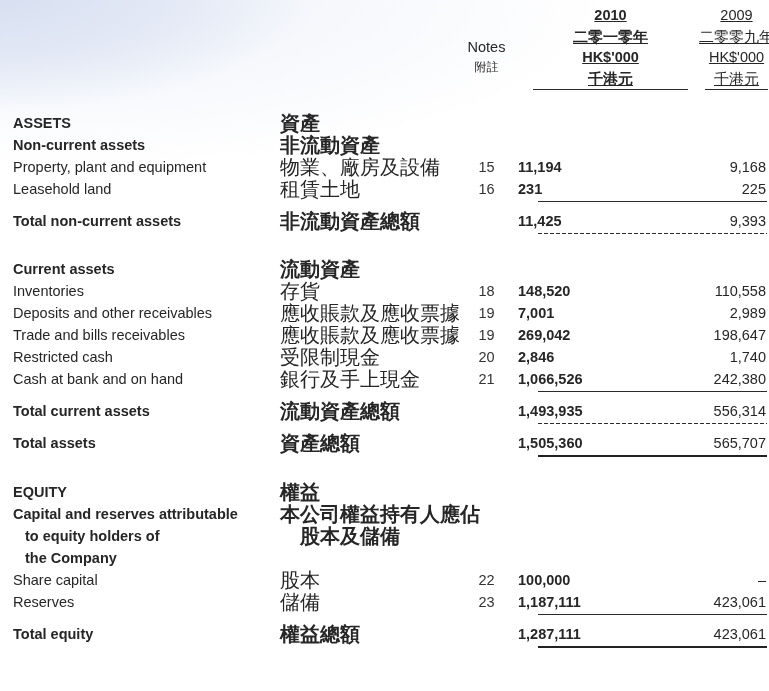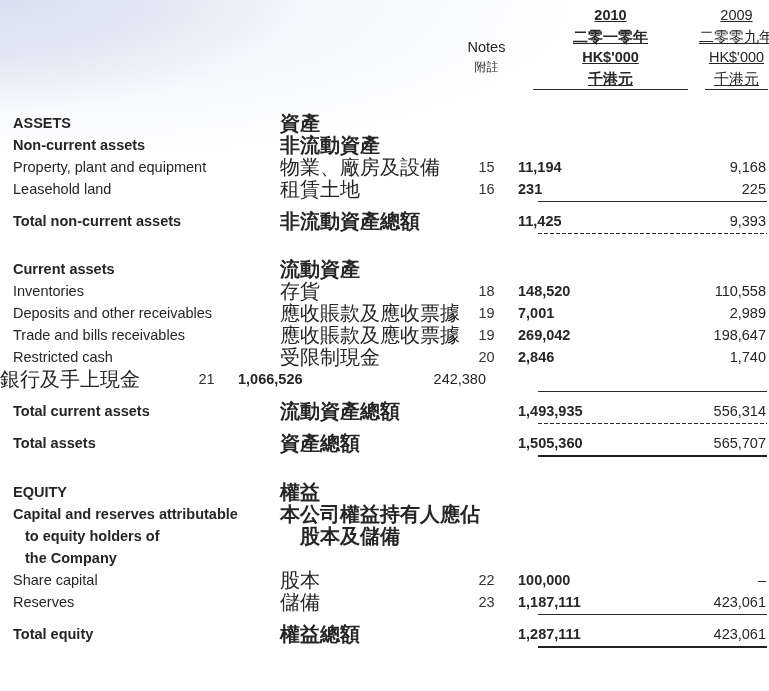--- a/index.html
+++ b/index.html
@@ -132,20 +132,21 @@
 
   <div class="row">
     <span class="eng">Restricted cash</span>
     <span class="chi">受限制現金</span>
     <span class="note">20</span>
     <span class="v1">2,846</span>
     <span class="v2">1,740</span>
   </div>
 
   <div class="row">
+    <span class="eng">Cash at bank and on hand</span>
     <span class="chi">銀行及手上現金</span>
     <span class="note">21</span>
     <span class="v1">1,066,526</span>
     <span class="v2">242,380</span>
   </div>
 
   <div class="rule solid mt1"></div>
 
   <div class="row mt20">
     <span class="eng b">Total current assets</span>

